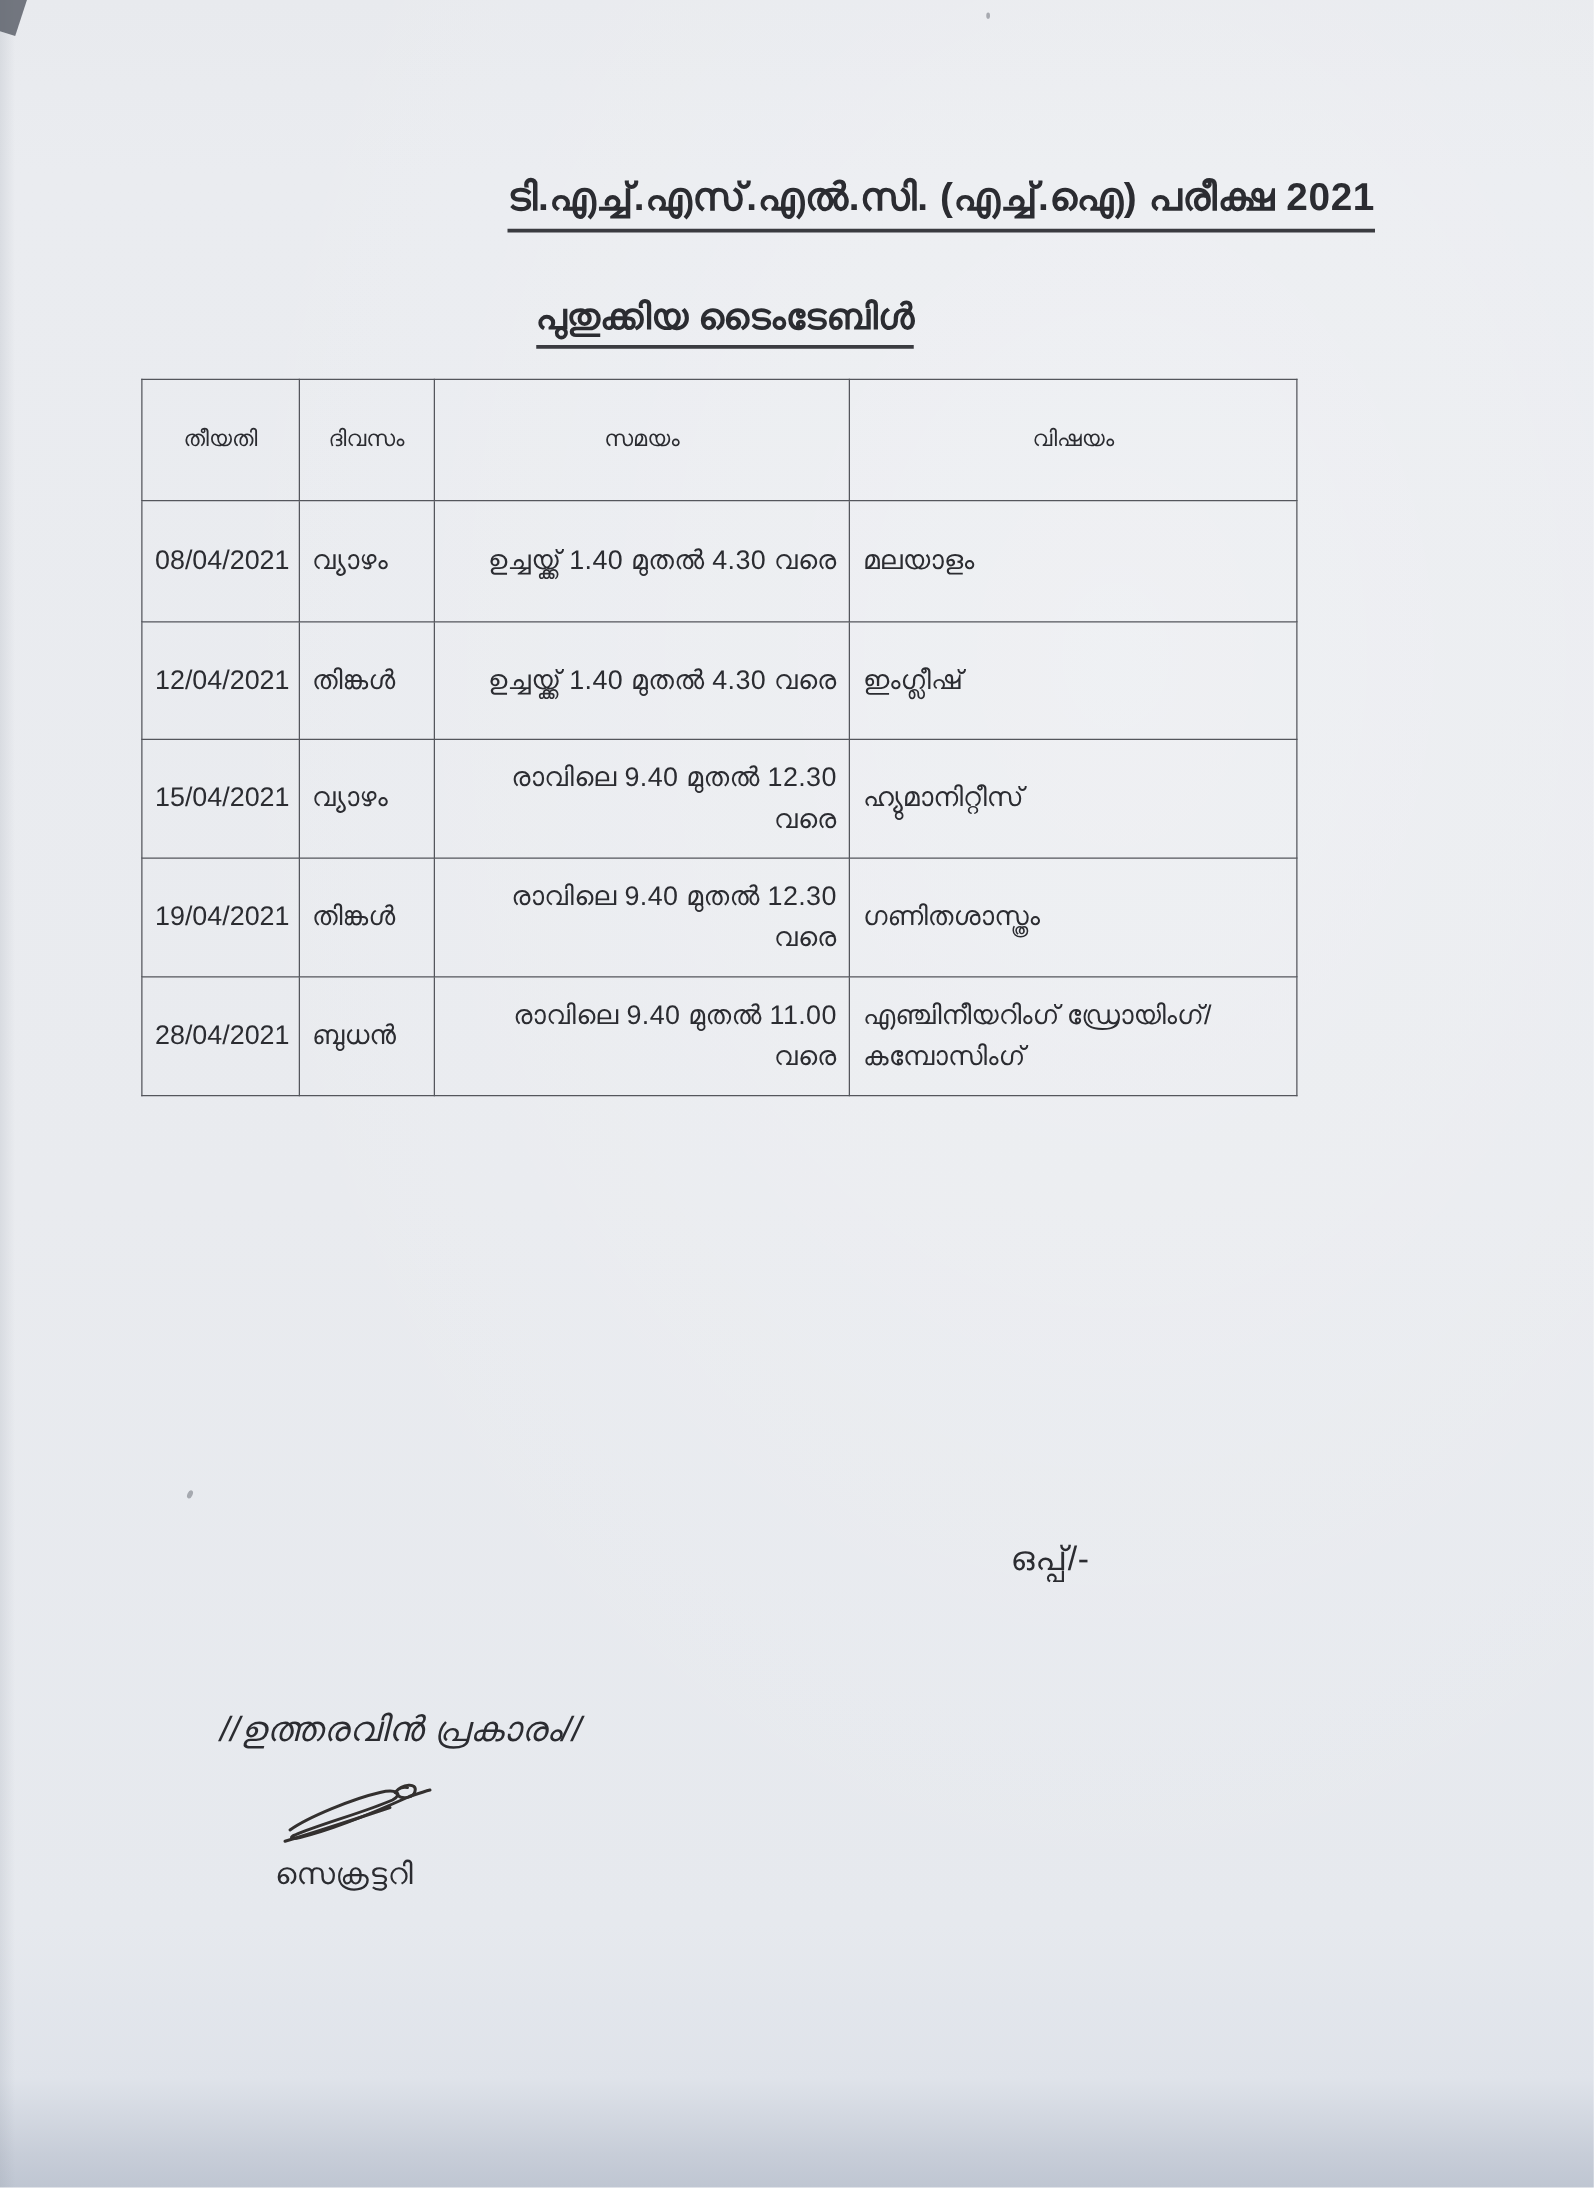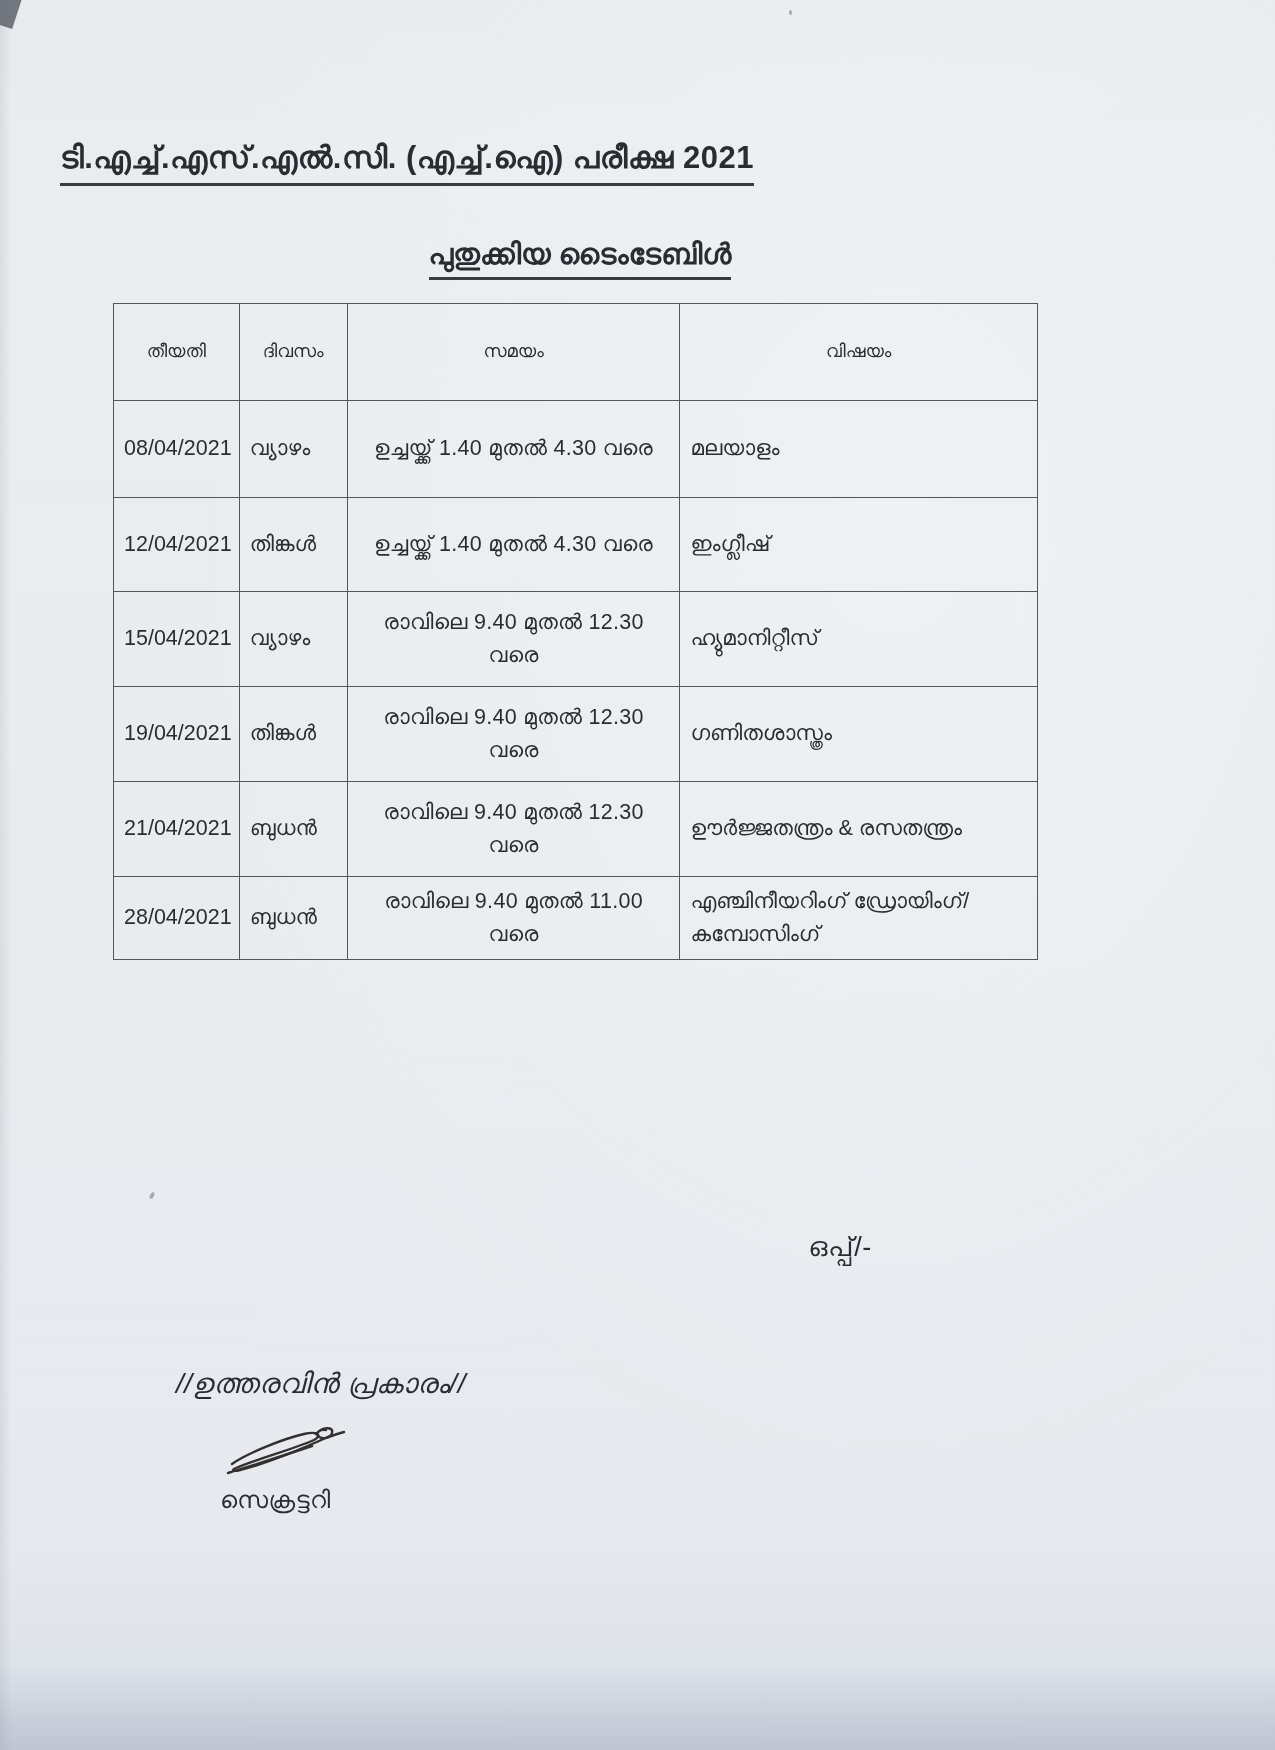--- a/index.html
+++ b/index.html
@@ -11,38 +11,38 @@
   }
   .paper-overlay{position:absolute;inset:0;pointer-events:none;
     background:
       linear-gradient(90deg,rgba(140,148,160,.18) 0,rgba(140,148,160,0) 12px),
       radial-gradient(ellipse at 70% 30%, rgba(255,255,255,.25), rgba(0,0,0,0) 60%);
   }
   .corner-mark{position:absolute;left:-6px;top:-8px;width:24px;height:34px;
     background:#5d626b;transform:rotate(18deg);opacity:.85;}
   .speck{position:absolute;background:#7a7d85;border-radius:50%;opacity:.6;}
 
-  .title-wrap{position:absolute;left:60px;top:140px;width:1040px;text-align:left;}
+  .title-wrap{position:absolute;left:60px;top:140px;width:1040px;text-align:right;}
   .doc-title{display:inline-block;font-size:31px;font-weight:700;letter-spacing:.5px;
     padding-bottom:7px;border-bottom:3px solid #3a3b40;}
   .subtitle-wrap{position:absolute;left:60px;top:212px;width:1040px;text-align:center;}
   .doc-subtitle{display:inline-block;font-size:29px;font-weight:700;
     padding-bottom:5px;border-bottom:3px solid #3a3b40;margin-top:26px;}
 
   table.tt{position:absolute;left:113px;top:303px;width:925px;
     border-collapse:collapse;table-layout:fixed;}
   table.tt th, table.tt td{
     border:1.5px solid #54565c;vertical-align:middle;
     font-size:21.5px;font-weight:400;line-height:1.55;
     padding:4px 10px;}
   table.tt th{font-size:18px;text-align:center;font-weight:400;height:88px;}
   col.c-date{width:13.6%;} col.c-day{width:11.7%;} col.c-time{width:36%;} col.c-subj{width:38.7%;}
   td.c-date{text-align:center;}
   td.c-day{text-align:left;}
-  td.c-time{text-align:center;padding-left:14px;letter-spacing:.3px;}
+  td.c-time{text-align:right;padding-left:14px;letter-spacing:.3px;}
   td.c-subj{text-align:left;padding-left:14px;}
   tbody tr:nth-child(1) td{height:88px;}
   tbody tr:nth-child(2) td{height:85px;}
   tbody tr:nth-child(3) td{height:86px;}
   tbody tr:nth-child(4) td{height:86px;}
   tbody tr:nth-child(5) td{height:86px;}
   tbody tr:nth-child(6) td{height:74px;}
   tbody tr:nth-child(7) td{height:116px;}
 
   .sign-block{position:absolute;left:690px;top:1232px;width:370px;}
@@ -100,26 +100,20 @@
         <td class="c-time">രാവിലെ 9.40 മുതൽ 12.30 വരെ</td>
         <td class="c-subj">ഹ്യുമാനിറ്റീസ്</td>
       </tr>
       <tr>
         <td class="c-date">19/04/2021</td>
         <td class="c-day">തിങ്കൾ</td>
         <td class="c-time">രാവിലെ 9.40 മുതൽ 12.30 വരെ</td>
         <td class="c-subj">ഗണിതശാസ്ത്രം</td>
       </tr>
       <tr>
-        <td class="c-date">21/04/2021</td>
-        <td class="c-day">ബുധൻ</td>
-        <td class="c-time">രാവിലെ 9.40 മുതൽ 12.30 വരെ</td>
-        <td class="c-subj">ഊർജ്ജതന്ത്രം &amp; രസതന്ത്രം</td>
-      </tr>
-      <tr>
         <td class="c-date">28/04/2021</td>
         <td class="c-day">ബുധൻ</td>
         <td class="c-time">രാവിലെ 9.40 മുതൽ 11.00 വരെ</td>
         <td class="c-subj">എഞ്ചിനീയറിംഗ് ഡ്രോയിംഗ്/കമ്പോസിംഗ്</td>
       </tr>
     </tbody>
 </table>
 
 <div class="sign-block">
   <div class="sign-label">ഒപ്പ്/-</div>

